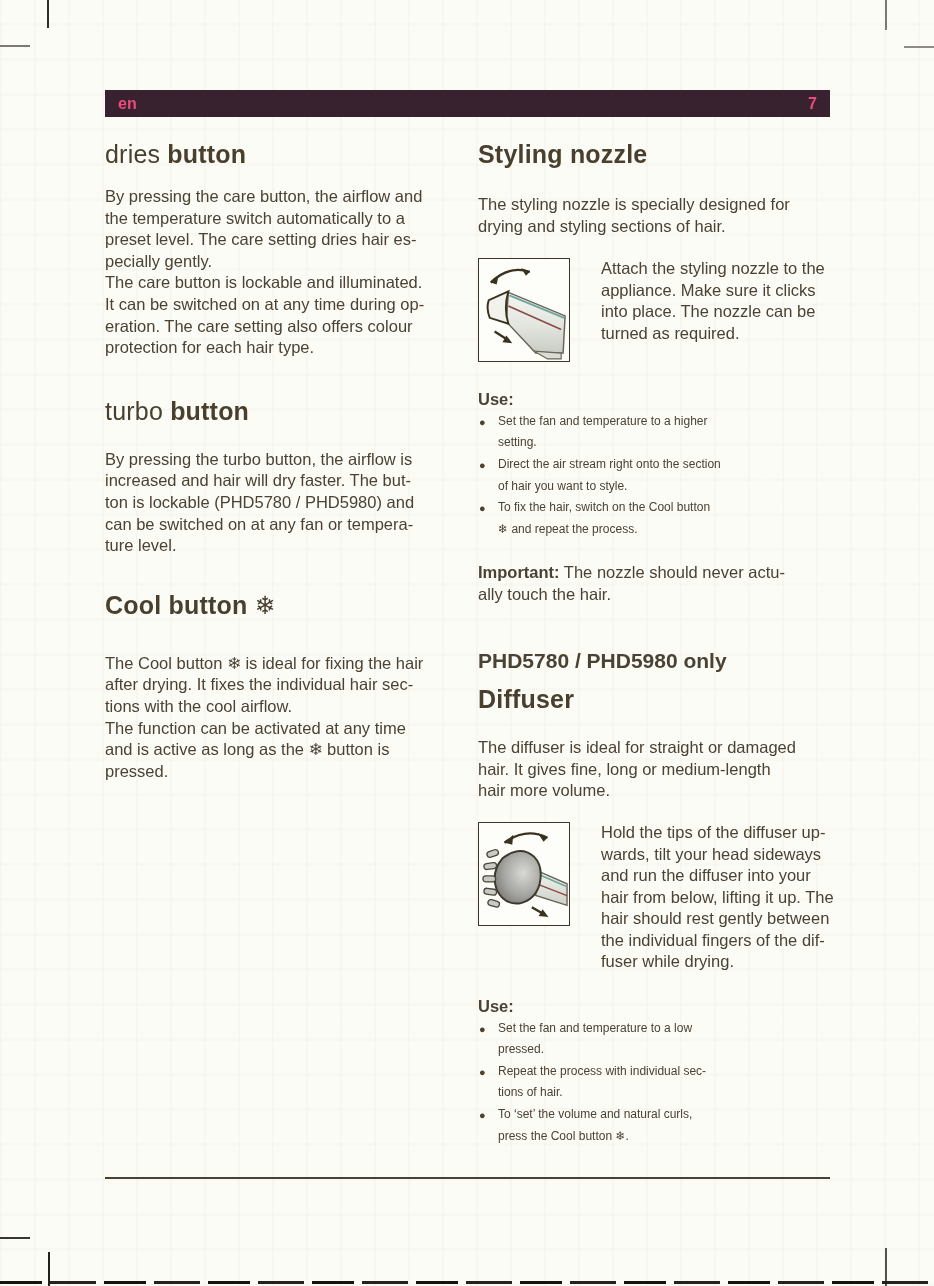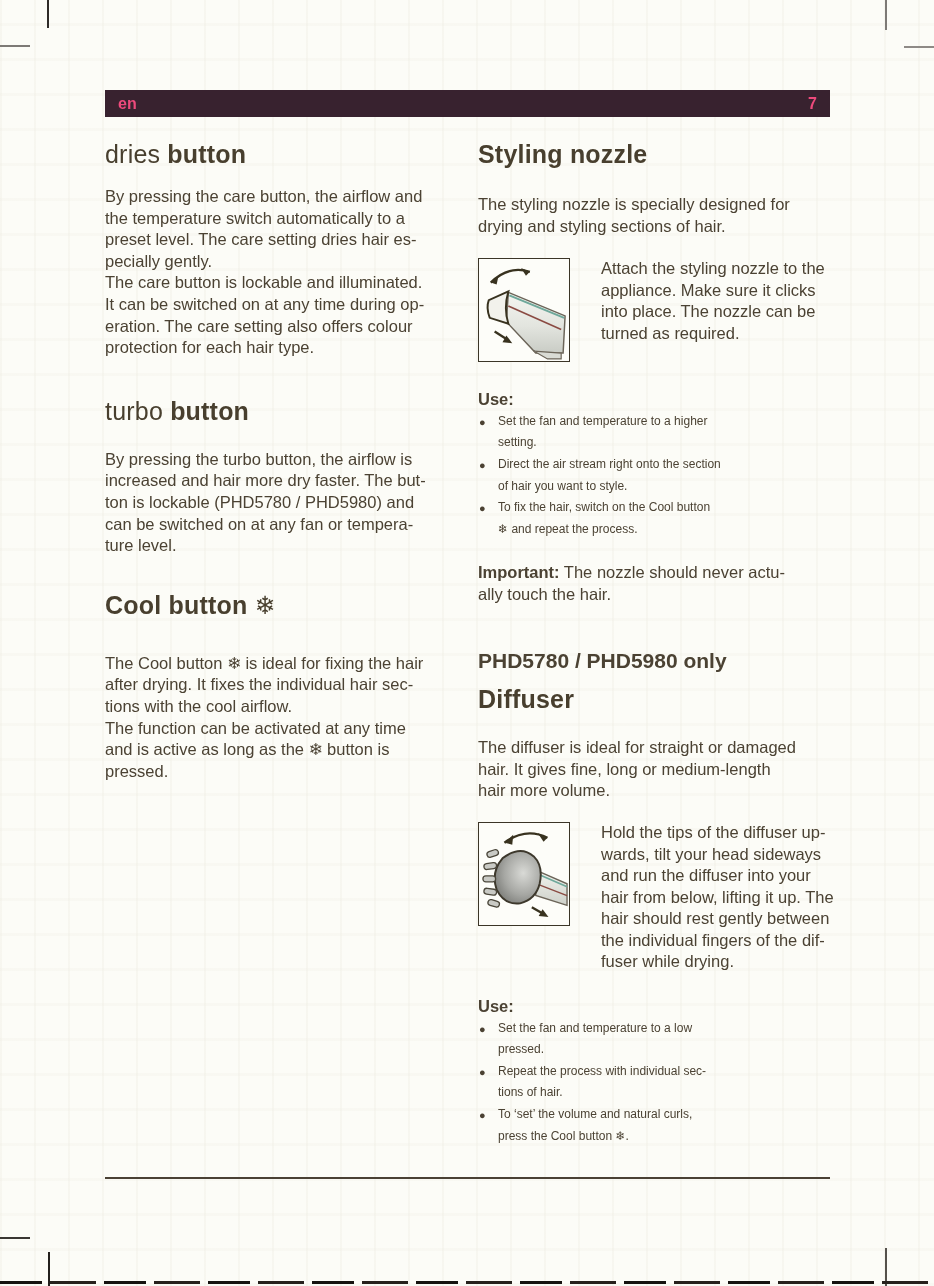--- a/index.html
+++ b/index.html
@@ -103,21 +103,21 @@
 the temperature switch automatically to a
 preset level. The care setting dries hair es-
 pecially gently.
 The care button is lockable and illuminated.
 It can be switched on at any time during op-
 eration. The care setting also offers colour
 protection for each hair type.</div>
 
     <h2 class="turbo-h"><span class="light">turbo </span><span>button</span></h2>
     <div class="body-text pre turbo-body">By pressing the turbo button, the airflow is
-increased and hair more dry faster. The but-
+increased and hair will dry faster. The but-
 ton is lockable (PHD5780 / PHD5980) and
 can be switched on at any fan or tempera-
 ture level.</div>
 
     <h2 class="cool-h">Cool button ❄</h2>
     <div class="body-text pre cool-body">The Cool button ❄ is ideal for fixing the hair
 after drying. It fixes the individual hair sec-
 tions with the cool airflow.
 The function can be activated at any time
 and is active as long as the ❄ button is

